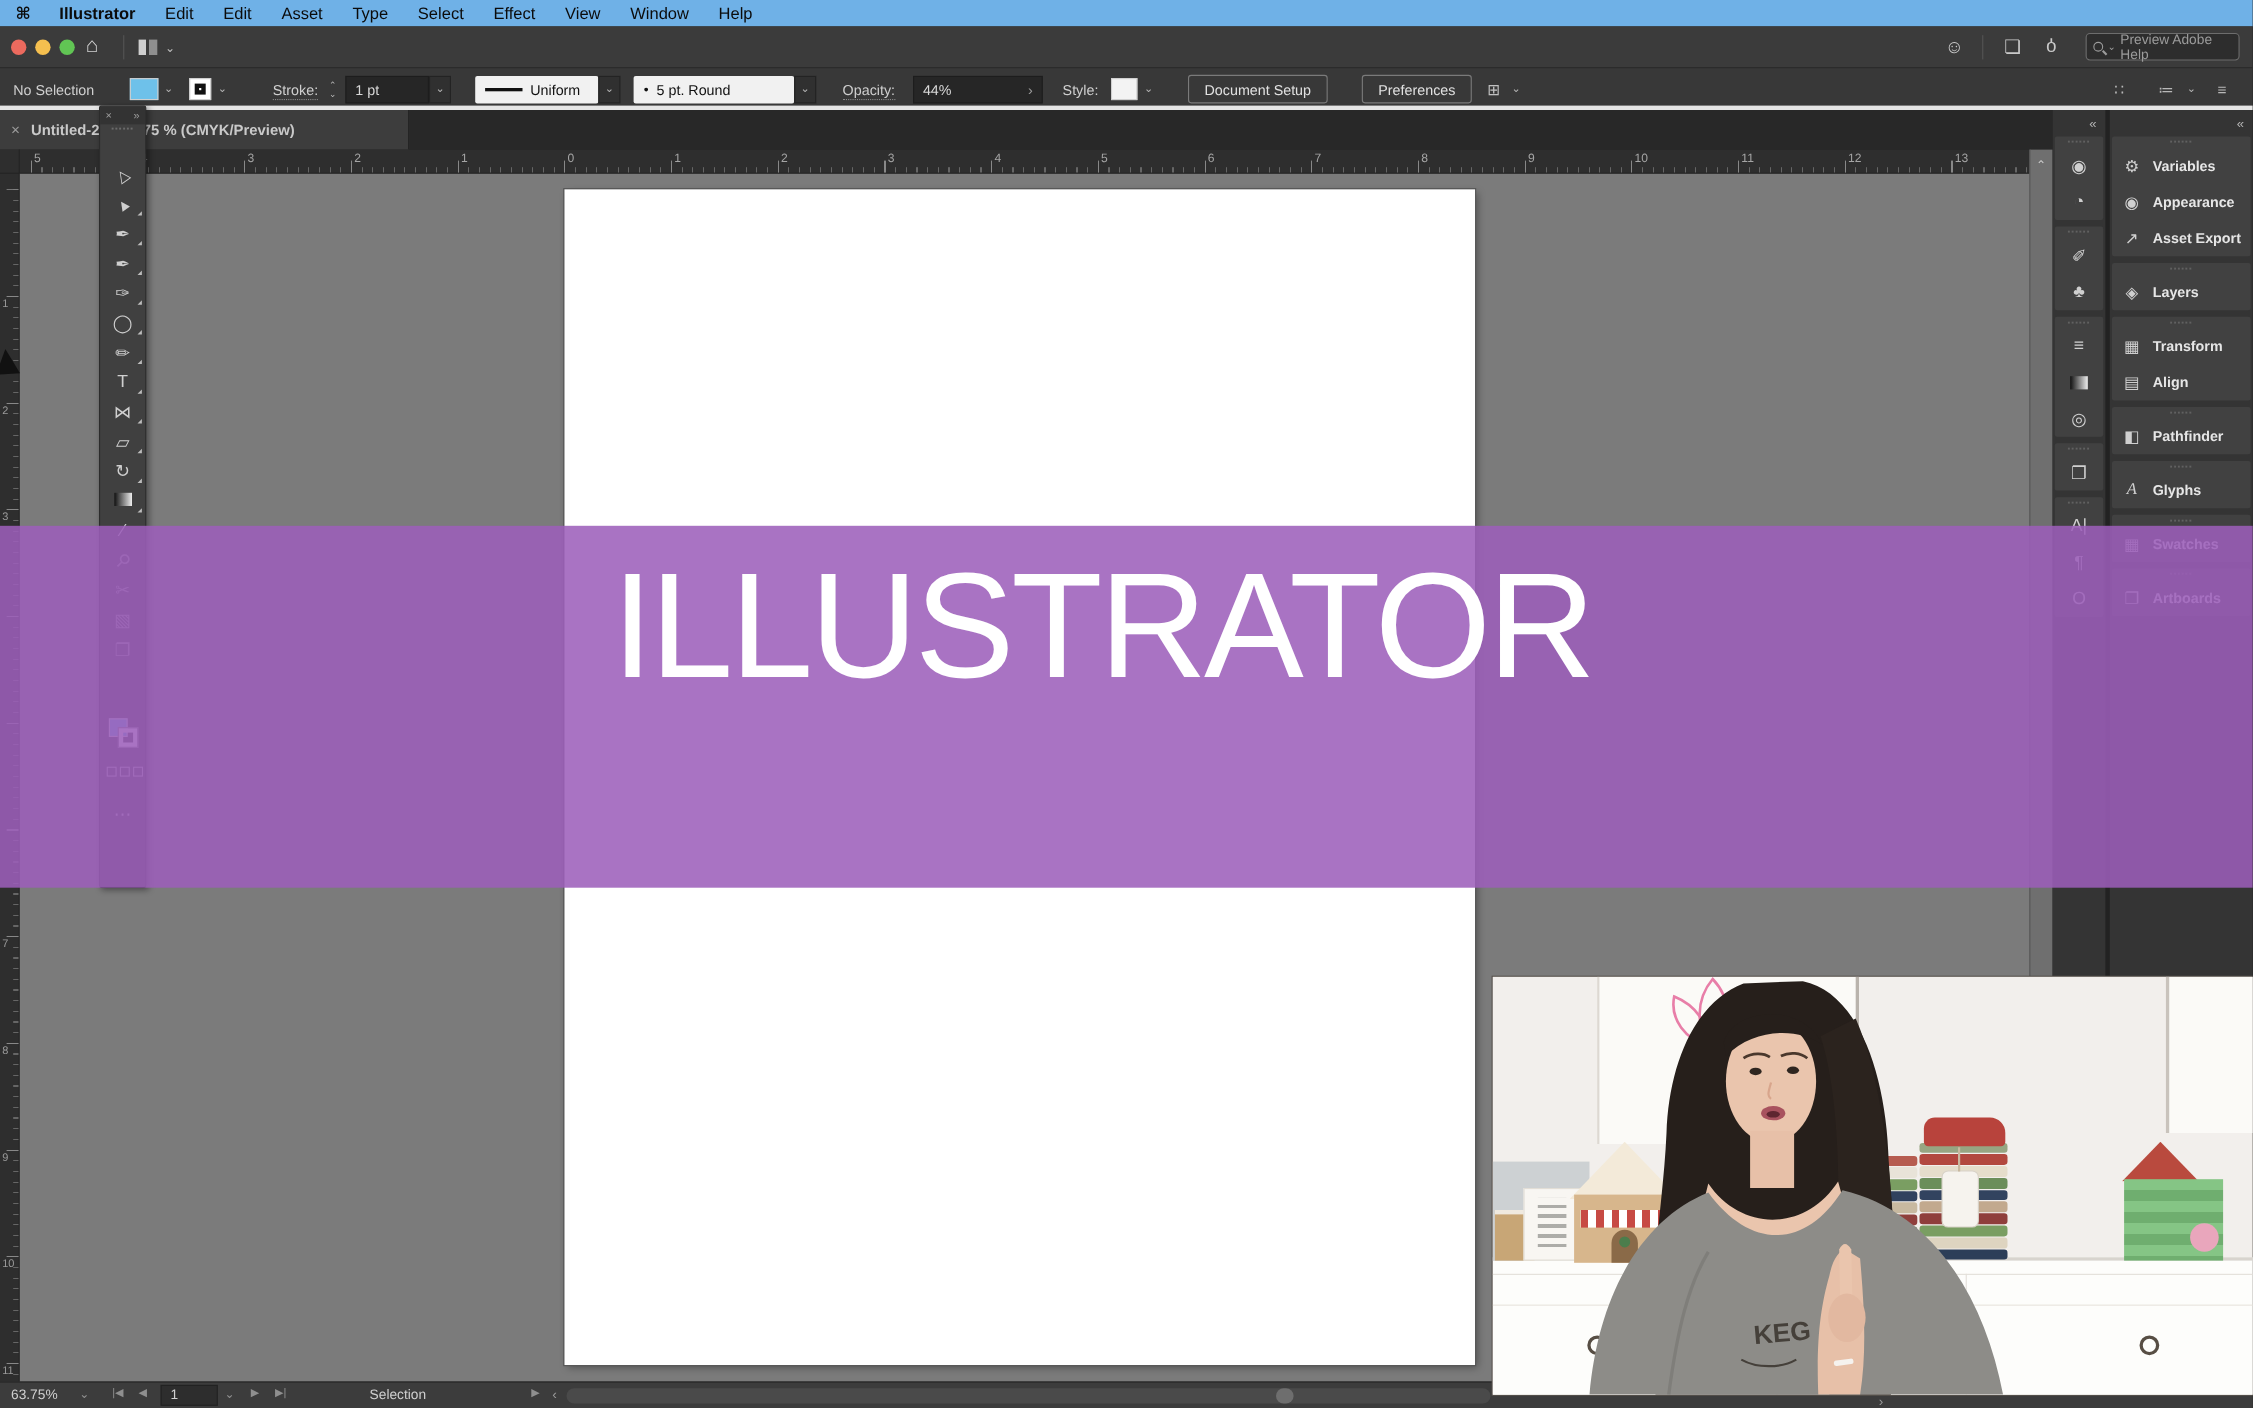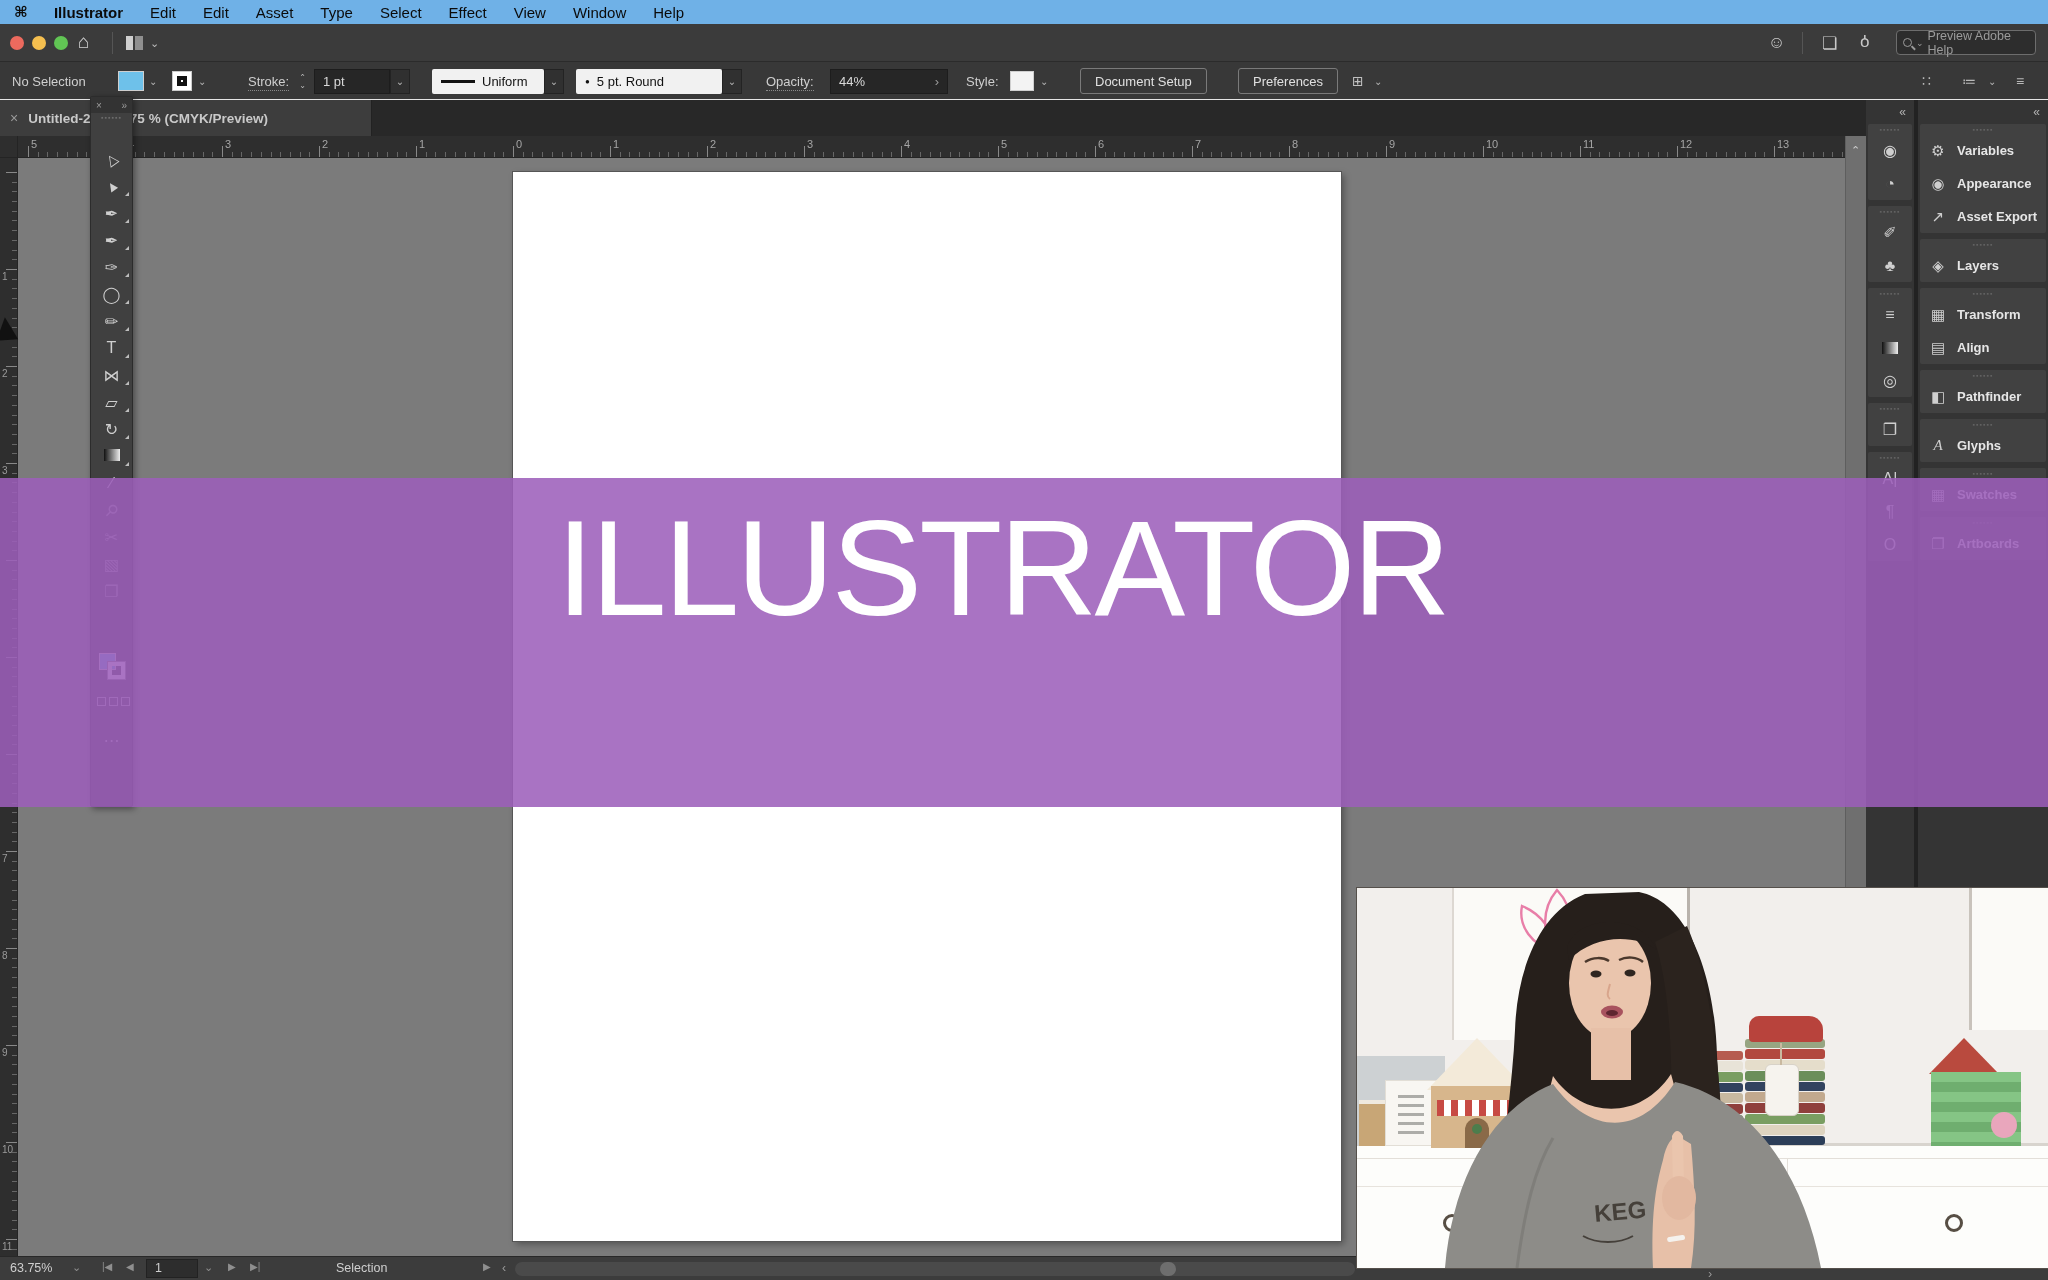--- a/index.html
+++ b/index.html
@@ -27,21 +27,21 @@
   .tb-ic { top:9px; font-size:17px; color:#c9c9c9; }
   #searchbox { left:1896px; top:6px; width:140px; height:25px; background:#2d2d2d;
     border:1px solid #6d6d6d; border-radius:4px; display:flex; align-items:center; gap:4px;
     padding:0 6px; color:#9b9b9b; font-size:12.5px; }
   .mag { position:relative; width:9px; height:9px; border:1.5px solid #9b9b9b; border-radius:50%; flex:0 0 auto; }
   .mag::after { content:""; position:absolute; left:7px; top:8px; width:5px; height:1.5px;
     background:#9b9b9b; transform:rotate(45deg); }
 
   
   #controlbar { left:0; top:62px; width:2048px; height:38px; background:#383838;
-    border-bottom:1px solid #e5e5e5; color:#cfcfcf; font-size:13px; }
+    border-bottom:4px solid #e5e5e5; color:#cfcfcf; font-size:13px; }
   #controlbar .lbl { top:12px; }
   .dotted { border-bottom:1px dotted #8a8a8a; padding-bottom:1px; }
   .swatch { border:1px solid #cfcfcf; }
   .chevs { color:#b5b5b5; font-size:10px; }
   .darkfield { background:#262626; border:1px solid #1d1d1d; color:#d8d8d8;
     display:flex; align-items:center; padding:0 8px; height:25px; top:7px; }
   .whitefield { background:#f1f1f1; color:#111; display:flex; align-items:center;
     gap:7px; padding:0 9px; height:25px; top:7px; border-radius:2px; }
   .ddbox { width:20px; height:25px; top:7px; background:#303030; border:1px solid #232323;
     display:flex; align-items:center; justify-content:center; color:#b5b5b5; font-size:10px; }

